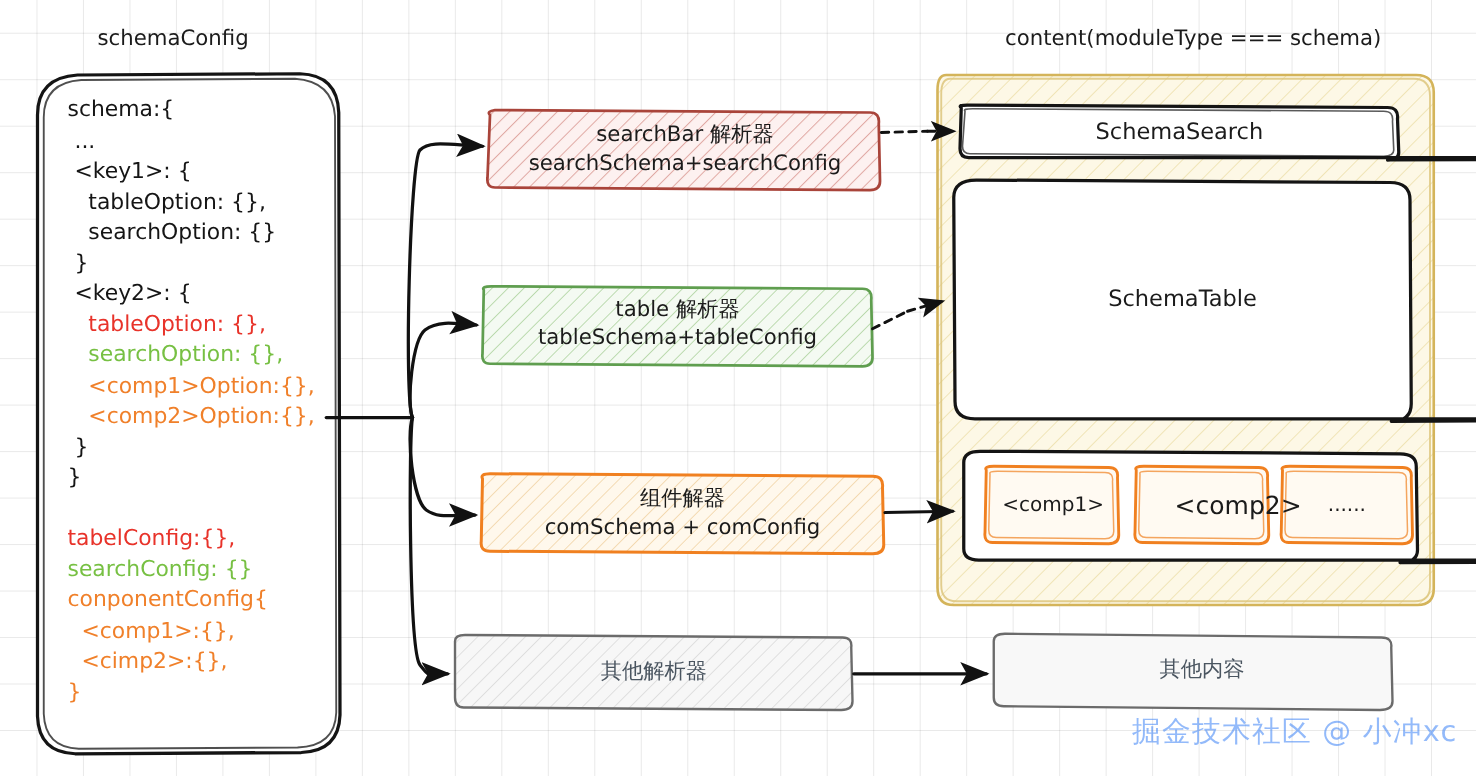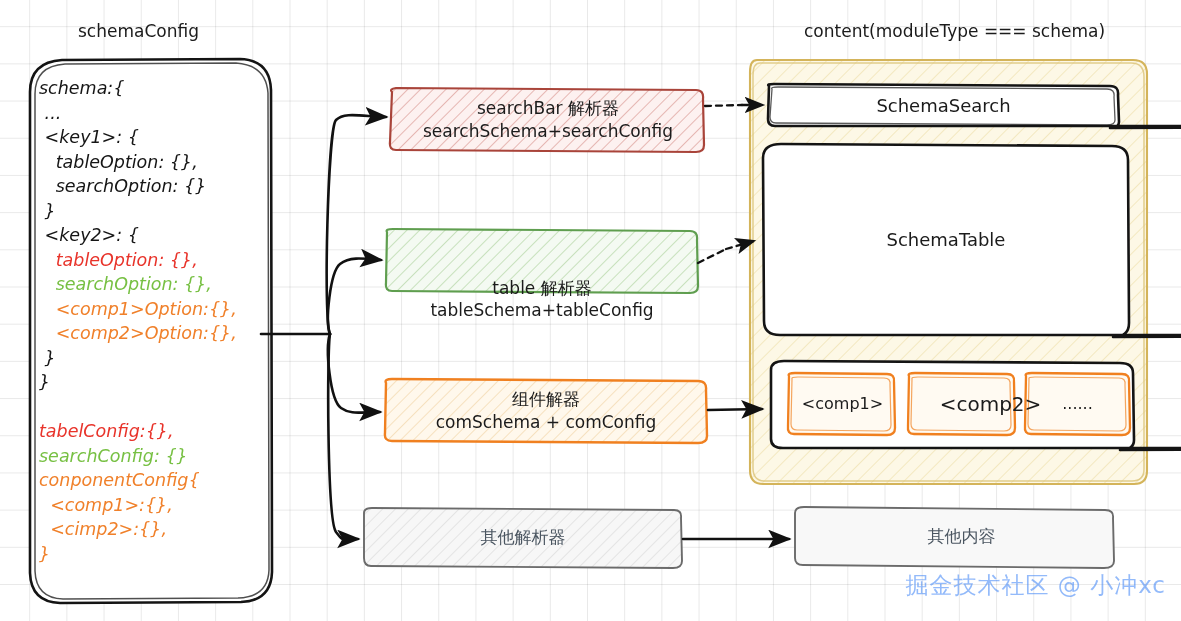--- a/index.html
+++ b/index.html
@@ -13,21 +13,21 @@
     background-position:-8px -11px;
     font-family:"DejaVu Sans", sans-serif;
   }
   .layer{position:absolute;left:0;top:0;width:1181px;height:621px;}
   svg.layer{pointer-events:none;}
 
   .lbl{position:absolute;color:#1b1b1b;font-size:17px;white-space:nowrap;
        font-family:"DejaVu Sans", sans-serif;}
 
   
-  #code-panel{position:absolute;left:25px;top:58px;width:246px;height:545px;font-style:italic;}
+  #code-panel{position:absolute;left:40px;top:58px;width:246px;height:545px;}
   #code-text{position:absolute;left:14px;top:18px;right:10px;
              font-size:17.5px;line-height:1.40;white-space:pre;
              font-family:"DejaVu Sans", sans-serif;color:#151515;}
 
   
   .node-text{position:absolute;display:flex;flex-direction:column;
              align-items:center;justify-content:center;
              text-align:center;white-space:pre-line;color:#1b1b1b;
              font-size:17px;line-height:1.32;
              font-family:"DejaVu Sans", sans-serif;}
@@ -199,21 +199,21 @@
 <span style="color: rgb(240, 128, 42);">  &lt;comp1&gt;:{},</span>
 <span style="color: rgb(240, 128, 42);">  &lt;cimp2&gt;:{},</span>
 <span style="color: rgb(240, 128, 42);">}</span></div>
   </div>
 
   <div class="node-text" style="left:392px;top:88px;width:312px;height:63px;">
     <span>searchBar 解析器</span>
     <span>searchSchema+searchConfig</span>
   </div>
 
-  <div class="node-text" style="left:386px;top:229px;width:312px;height:60px;margin-top:40px;">
+  <div class="node-text" style="left:386px;top:229px;width:312px;height:60px;">
     <span>table 解析器</span>
     <span>tableSchema+tableConfig</span>
   </div>
 
   <div class="node-text" style="left:385px;top:379px;width:322px;height:63px;">
     <span>组件解器</span>
     <span>comSchema + comConfig</span>
   </div>
 
   <div class="node-text" style="left:364px;top:508px;width:318px;height:59px;color:#4a5560;">

